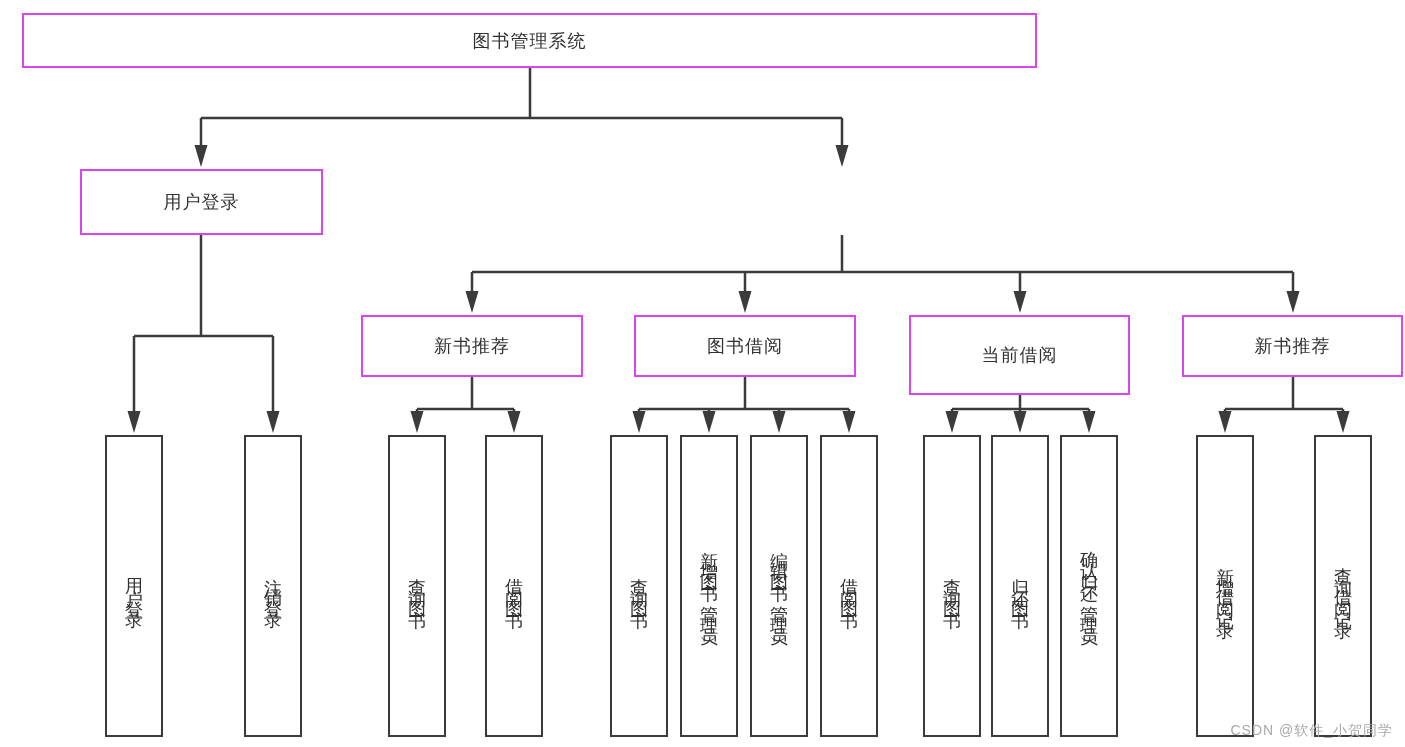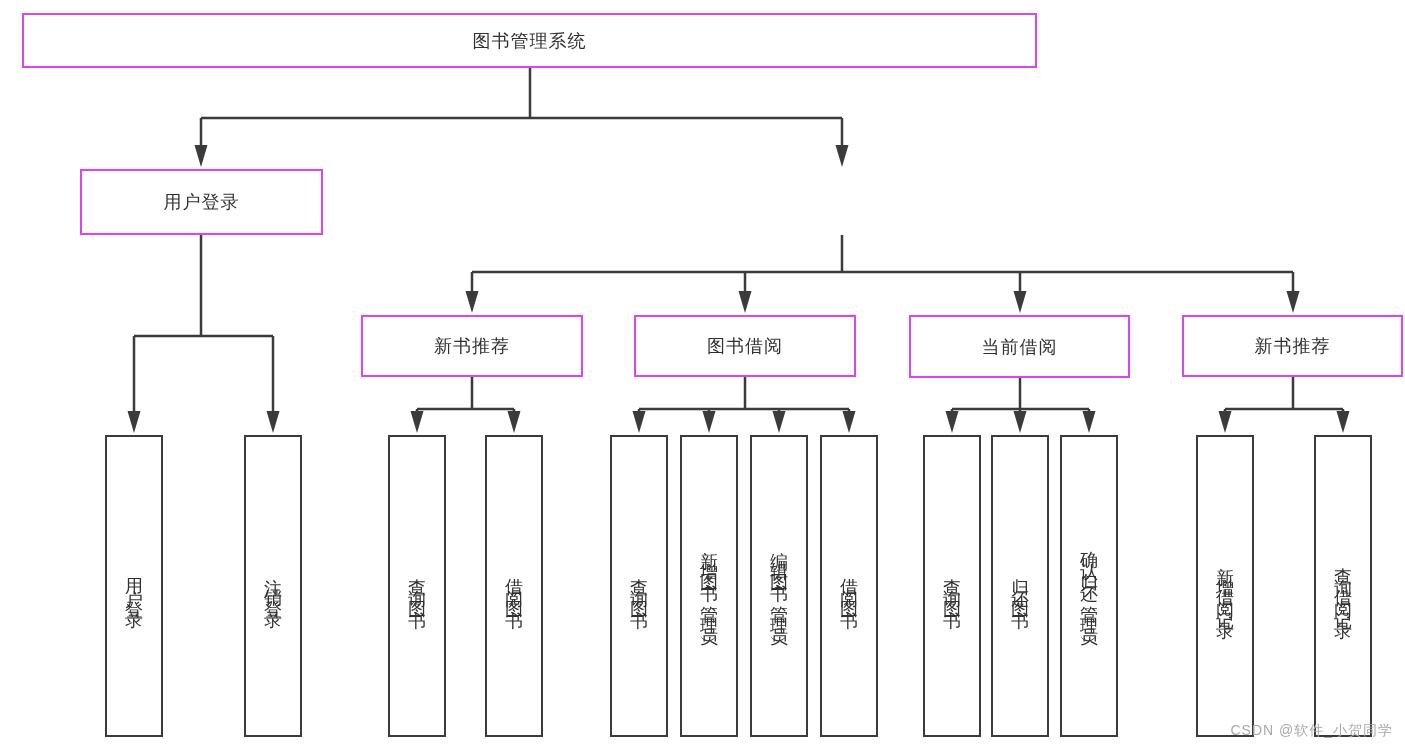--- a/index.html
+++ b/index.html
@@ -54,21 +54,21 @@
     white-space: nowrap;
   }
   
   .n-root { left: 22px;  top: 13px;  width: 1015px; height: 55px; }
   
   .n-l2a  { left: 80px;  top: 169px; width: 243px;  height: 66px; }
   .n-l2b  { left: 720px; top: 169px; width: 244px;  height: 66px; }
   
   .n-l3a  { left: 361px;  top: 315px; width: 222px; height: 62px; }
   .n-l3b  { left: 634px;  top: 315px; width: 222px; height: 62px; }
-  .n-l3c  { left: 909px;  top: 315px; width: 221px; height: 63px; }
+  .n-l3c  { left: 909px;  top: 315px; width: 221px; height: 80px; }
   .n-l3d  { left: 1182px; top: 315px; width: 221px; height: 62px; }
   
   .lf-a1 { left: 105px; }
   .lf-a2 { left: 244px; }
   .lf-b1 { left: 388px; }
   .lf-b2 { left: 485px; }
   .lf-c1 { left: 610px; }
   .lf-c2 { left: 680px; }
   .lf-c3 { left: 750px; }
   .lf-c4 { left: 820px; }

